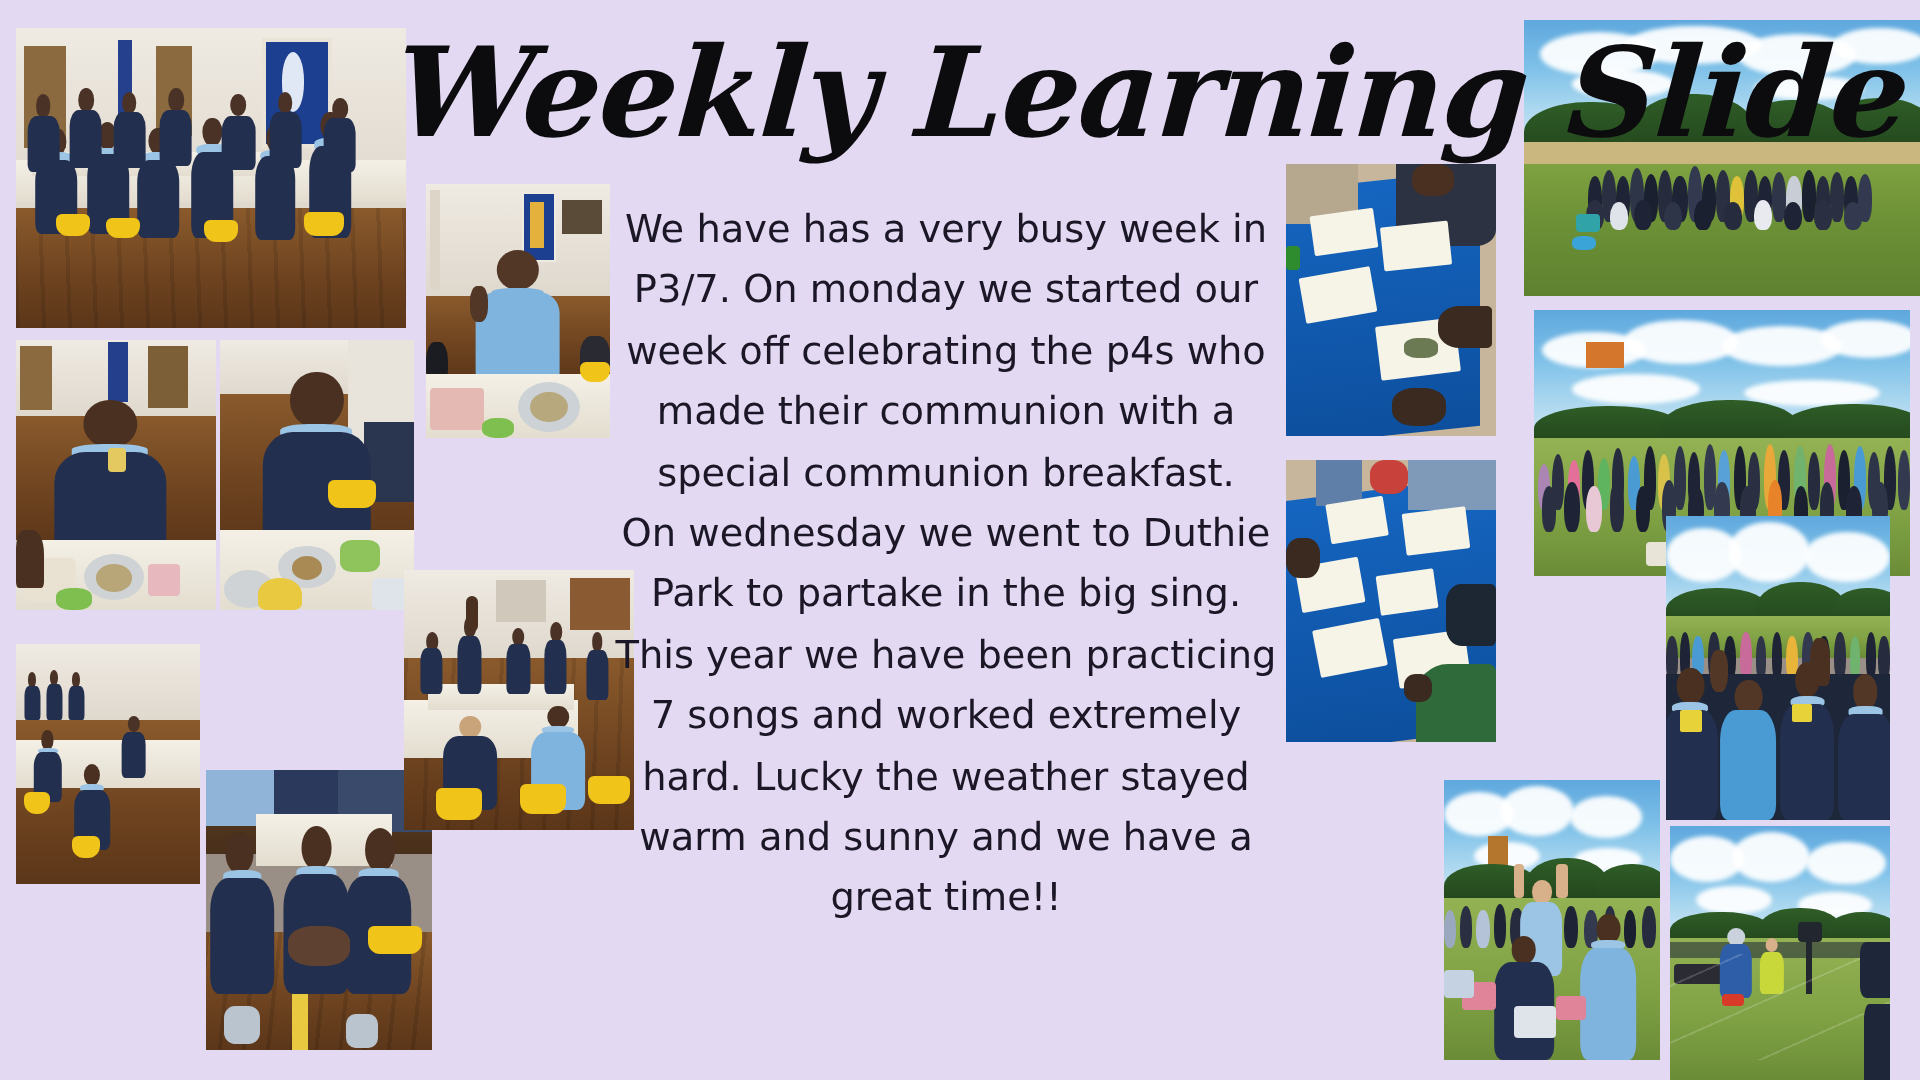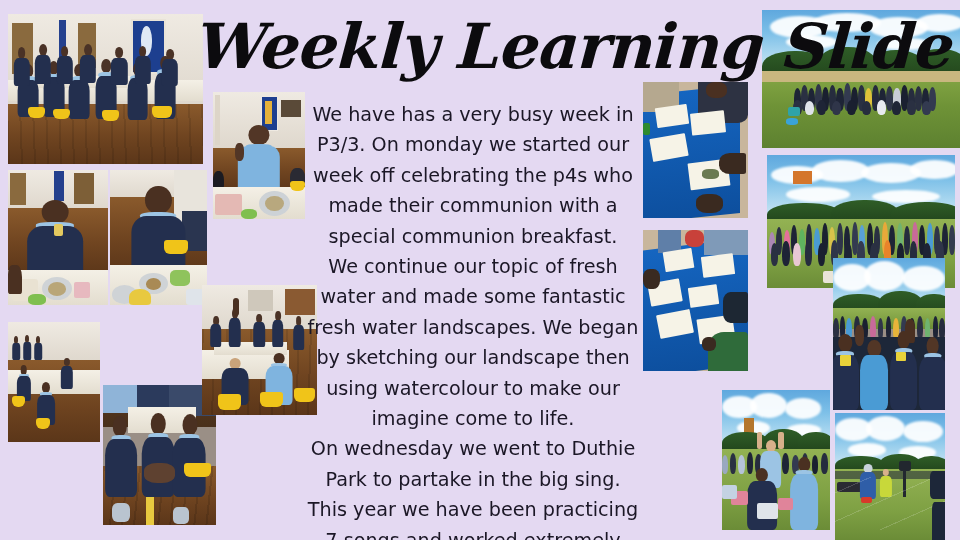--- a/index.html
+++ b/index.html
@@ -643,18 +643,17 @@
       <div class="ly" style="left:58%;top:38%;width:11%;height:8%;background:#22272f;border-radius:2px;"></div>
       <div class="ly" style="left:0;top:50%;right:0;height:42%;background:repeating-linear-gradient(-24deg,rgba(255,255,255,.16) 0 1px,rgba(255,255,255,0) 1px 26px);"></div>
       <div class="ly" style="left:86%;top:46%;width:14%;height:22%;background:#1d2739;border-radius:20% 0 0 20%;"></div>
       <div class="ly" style="left:88%;bottom:0;width:12%;height:30%;background:#1d2739;border-radius:20% 0 0 0;"></div>
     </div>
   </div>
 
   <div id="slide-title">Weekly Learning Slide</div>
 
   <div id="body-text">
-    <p>We have has a very busy week in P3/3. On monday we started our week off celebrating the p4s who made their communion with a special communion breakfast.</p>
-    <p>We continue our topic of fresh water and made some fantastic fresh water landscapes. We began by sketching our landscape then using watercolour to make our imagine come to life.</p>
+    <p>We have has a very busy week in P3/7. On monday we started our week off celebrating the p4s who made their communion with a special communion breakfast.</p>
     <p>On wednesday we went to Duthie Park to partake in the big sing. This year we have been practicing 7 songs and worked extremely hard. Lucky the weather stayed warm and sunny and we have a great time!!</p>
   </div>
 
 </div>
 
 </body></html>

